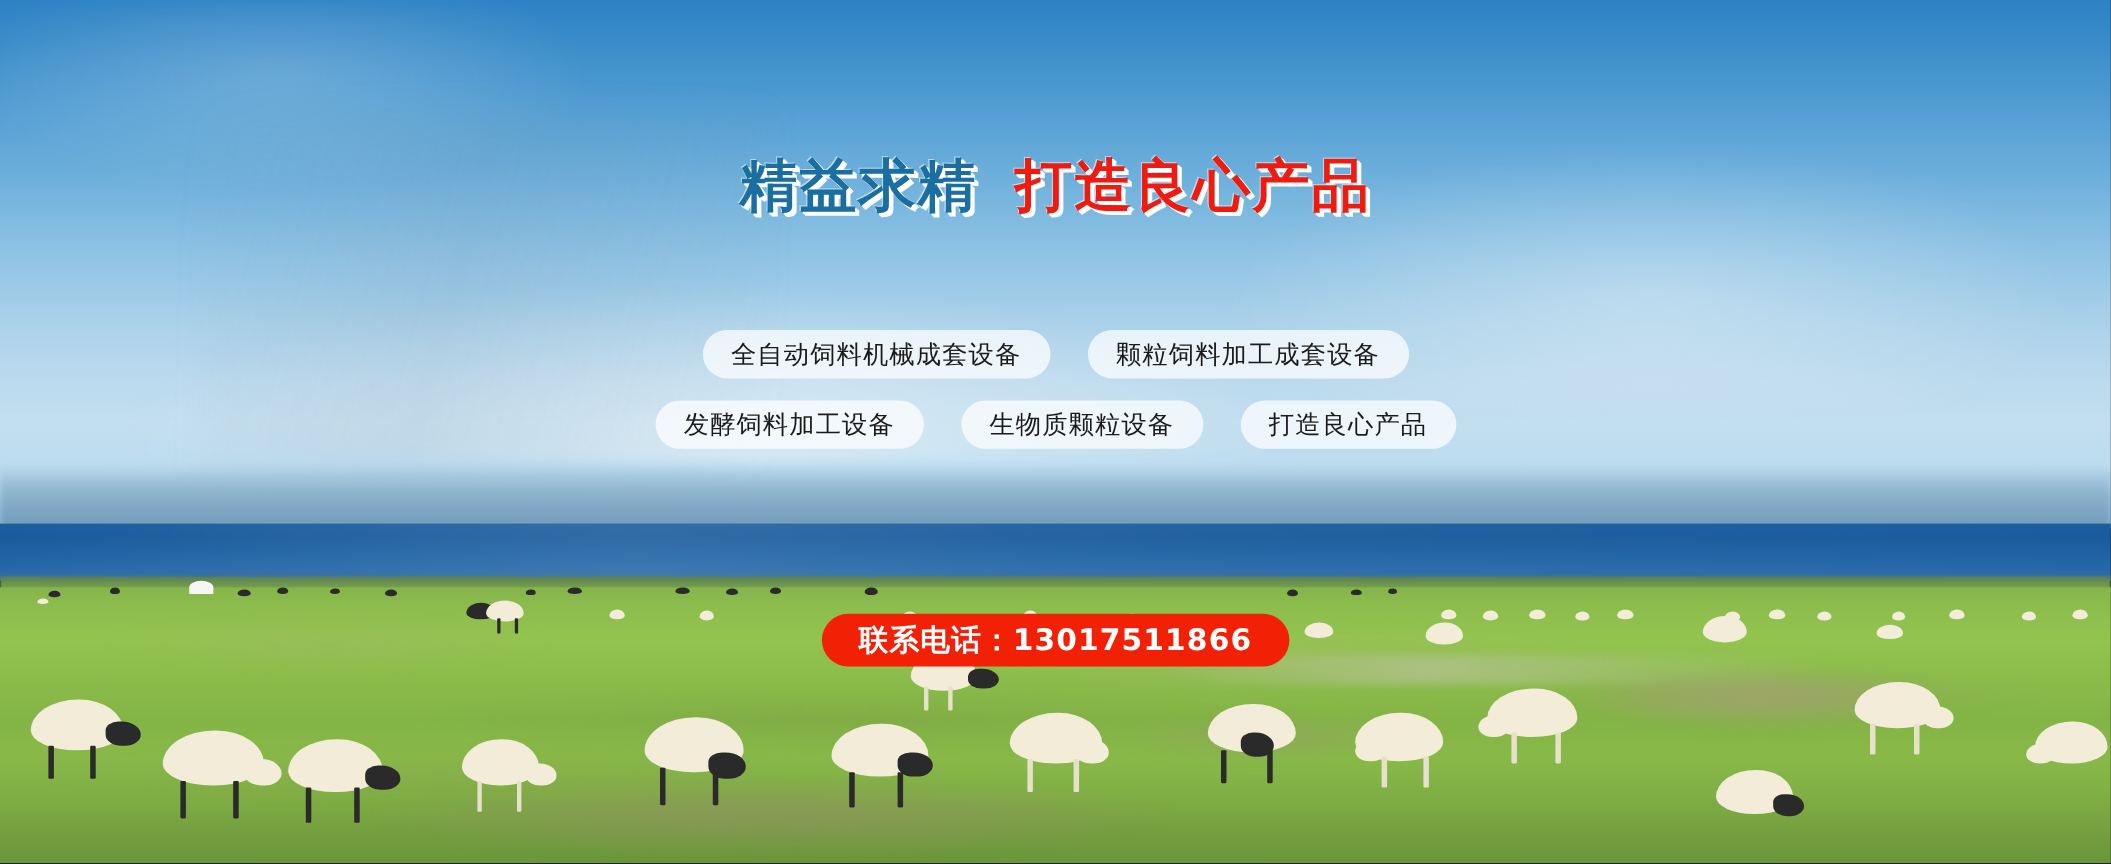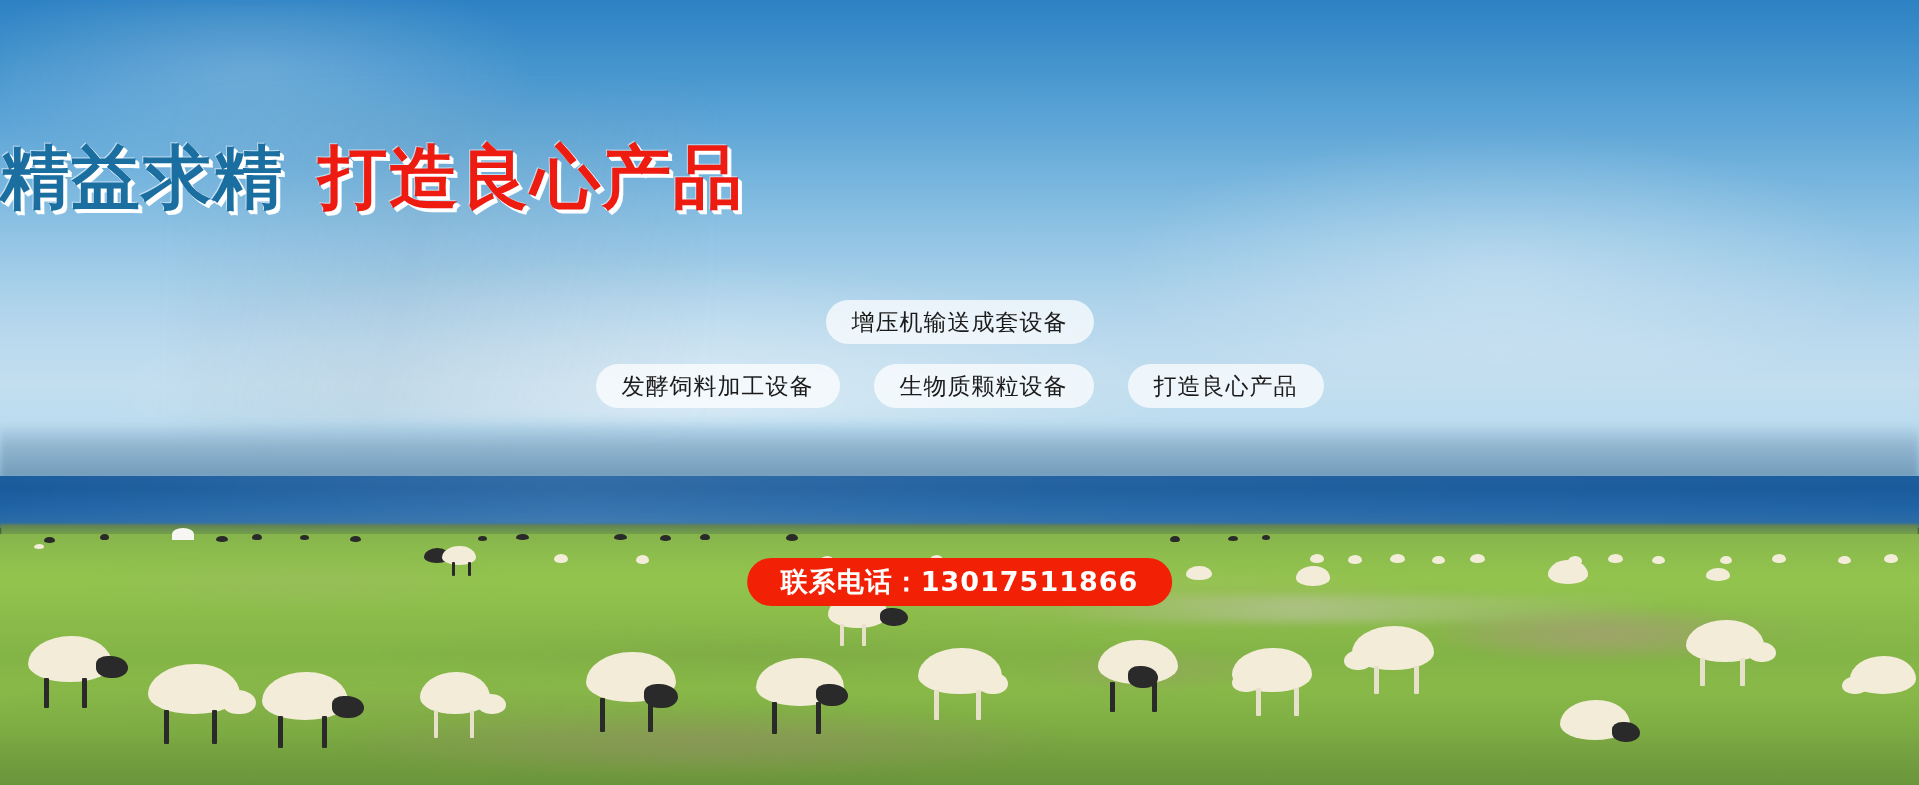--- a/index.html
+++ b/index.html
@@ -119,23 +119,23 @@
   }
   .sheep.dark { background:#2a2a2a; }
   .sheep.leg { background:#e7e0cb; border-radius:1px; }
   .sheep.leg.dk { background:#2a2a2a; }
   .sheep.tan { background:#efd9a8; }
   .tent { position:absolute; background:#f6f6f2; }
 
   
   .headline {
     position:absolute; left:0; top:143px; width:1919px;
-    text-align:left;
+    text-align:center;
     font-family:"DejaVu Sans","Liberation Sans",sans-serif;
-    font-size:69px;
+    font-size:52px;
     font-weight:bold;
     letter-spacing:2px;
     line-height:1;
     white-space:nowrap;
   }
   .headline .seg-blue {
     color:#1a6ea0;
     text-shadow:
       2px 2px 0 #ffffff, 3px 3px 0 #ffffff, 4px 4px 0 rgba(255,255,255,.95),
       -1px -1px 0 rgba(255,255,255,.55);
@@ -330,21 +330,22 @@
   <div class="sheep" style="left:1842px;top:676px;width:26px;height:18px;border-radius:60% 40% 50% 50%;"></div>
 
   <div class="headline">
     <span class="seg-blue">精益求精</span><span class="gap"></span><span class="seg-red">打造良心产品</span>
   </div>
 
   <div class="pill-rows">
 
 
     <div class="pill-row">
-      <div class="pill">增压机输送成套设备</div>
+      <div class="pill">全自动饲料机械成套设备</div>
+      <div class="pill">颗粒饲料加工成套设备</div>
     </div>
 
     <div class="pill-row">
       <div class="pill">发酵饲料加工设备</div>
       <div class="pill">生物质颗粒设备</div>
       <div class="pill">打造良心产品</div>
     </div>
 
   </div>
 

